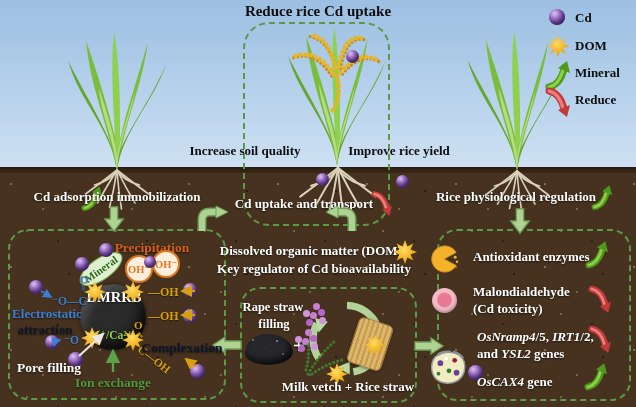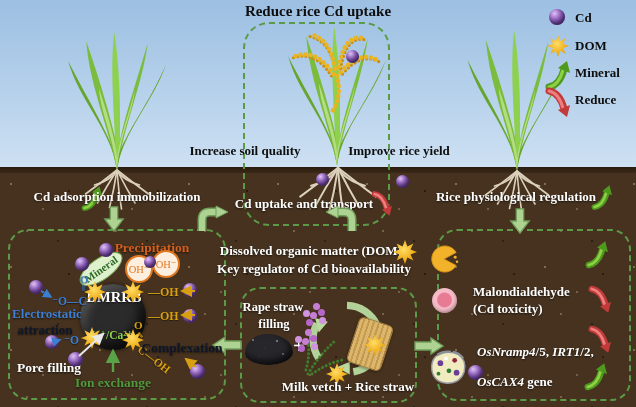--- a/index.html
+++ b/index.html
@@ -25,21 +25,21 @@
   .dark{color:#0e0e0e;text-shadow:none;}
   .dashed-box{position:absolute;border:2px dashed #5b9b47;background:transparent;}
   .sphere{position:absolute;border-radius:50%;
        background:radial-gradient(circle at 35% 28%, #dcc2f2 0%, #a273cc 32%, #6f43a0 62%, #3c2164 100%);
        box-shadow:inset -2px -3px 4px rgba(0,0,0,.35);}
   .star{position:absolute;
        background:radial-gradient(circle at 45% 40%, #ffdd66, #eda912 58%, #c07c06);
        clip-path:polygon(100% 50%,73% 60%,85% 85%,60% 73%,50% 100%,40% 73%,15% 85%,27% 60%,0% 50%,27% 40%,15% 15%,40% 27%,50% 0%,60% 27%,85% 15%,73% 40%);}
   .oh-circle{position:absolute;width:24px;height:24px;border-radius:50%;
        background:#fdeedd;border:2px solid #e07820;color:#e07820;
-       font-size:10.5px;font-weight:normal;display:flex;align-items:center;justify-content:center;}
+       font-size:10.5px;font-weight:bold;display:flex;align-items:center;justify-content:center;}
   .mineral{position:absolute;width:48px;height:20px;border-radius:50%;
        background:#dff0cc;border:1px solid #7aa85a;color:#2e6b28;font-size:11px;font-weight:bold;
        display:flex;align-items:center;justify-content:center;transform:rotate(-35deg);}
   .dmrrb-sphere{position:absolute;left:80px;top:284px;width:66px;height:66px;border-radius:50%;
        background-color:#2b2b2b;
        background-image:
          radial-gradient(circle 3px at 8px 9px, #8d8d8d 45%, transparent 60%),
          radial-gradient(circle 2.5px at 20px 4px, #777 45%, transparent 60%),
          radial-gradient(circle 3px at 15px 18px, #9a9a9a 45%, transparent 60%),
          radial-gradient(circle 2px at 4px 20px, #6f6f6f 45%, transparent 60%),
@@ -306,36 +306,38 @@
   <div class="vetch" style="left:302px;top:338px"></div>
   <div class="star" style="left:364px;top:334px;width:22px;height:22px"></div>
   <div class="star" style="left:326px;top:363px;width:22px;height:22px"></div>
   <div class="lbl cx" style="left:348px;top:379px">Milk vetch + Rice straw</div>
 
   <svg class="abs" style="left:430px;top:245px" width="28" height="28" viewBox="0 0 30 30">
     <path d="M15,15 L28,8 A14,14 0 1 0 28,22 Z" fill="#f2b32a" stroke="#d69417" stroke-width="1"></path>
     <circle cx="27" cy="13" r="1.6" fill="#f2b32a"></circle>
       <circle cx="29" cy="18" r="1.3" fill="#f2b32a"></circle>
   </svg>
+  <div class="lbl" style="left:473px;top:249px">Antioxidant enzymes</div>
   <svg class="abs" style="left:586px;top:240px" width="22" height="28" viewBox="0 0 24 30">
     <path d="M3,27 Q14,25 18,9" fill="none" stroke="#4f9a1e" stroke-width="7" stroke-linecap="round"></path>
     <path d="M3,27 Q13,25 17,10" fill="none" stroke="#8fd145" stroke-width="3" stroke-linecap="round"></path>
     <polygon points="21,1 24,13 12,8" fill="#4f9a1e"></polygon>
   </svg>
 
   <div class="mda-cell"></div>
   <div class="lbl" style="left:473px;top:284px">Malondialdehyde</div>
   <div class="lbl" style="left:473px;top:301px">(Cd toxicity)</div>
   <svg class="abs" style="left:589px;top:286px" width="22" height="28" viewBox="0 0 24 30">
     <path d="M3,3 Q14,5 18,21" fill="none" stroke="#c23a3a" stroke-width="7" stroke-linecap="round"></path>
     <path d="M3,3 Q13,5 17,20" fill="none" stroke="#ee7f7f" stroke-width="3" stroke-linecap="round"></path>
     <polygon points="21,29 24,17 12,22" fill="#c23a3a"></polygon>
   </svg>
 
-  <div class="lbl" style="left:477px;top:344px"><span style="font-style: italic;">OsNramp4</span><span>/5, </span><span style="font-style: italic;">IRT1</span><span>/2,</span></div>
+  <div class="lbl" style="left:477px;top:329px"><span style="font-style: italic;">OsNramp4</span><span>/5, </span><span style="font-style: italic;">IRT1</span><span>/2,</span></div>
+  <div class="lbl" style="left:477px;top:346px"><span>and </span><span style="font-style: italic;">YSL2</span><span> genes</span></div>
   <svg class="abs" style="left:589px;top:326px" width="22" height="28" viewBox="0 0 24 30">
     <path d="M3,3 Q14,5 18,21" fill="none" stroke="#c23a3a" stroke-width="7" stroke-linecap="round"></path>
     <path d="M3,3 Q13,5 17,20" fill="none" stroke="#ee7f7f" stroke-width="3" stroke-linecap="round"></path>
     <polygon points="21,29 24,17 12,22" fill="#c23a3a"></polygon>
   </svg>
 
   <svg class="abs" style="left:428px;top:348px" width="40" height="38" viewBox="0 0 42 38">
     <path d="M8,8 Q20,0 32,6 Q41,12 38,24 Q34,36 20,36 Q6,35 4,22 Q3,13 8,8 Z" fill="#f0ecc0" stroke="#9a9aa2" stroke-width="1.5"></path>
     <path d="M10,6 Q16,2 24,3 M26,3 Q33,4 37,10" stroke="#8a8f98" stroke-width="2.2" fill="none"></path>
     <circle cx="13" cy="15" r="3" fill="#6a3f98"></circle>

